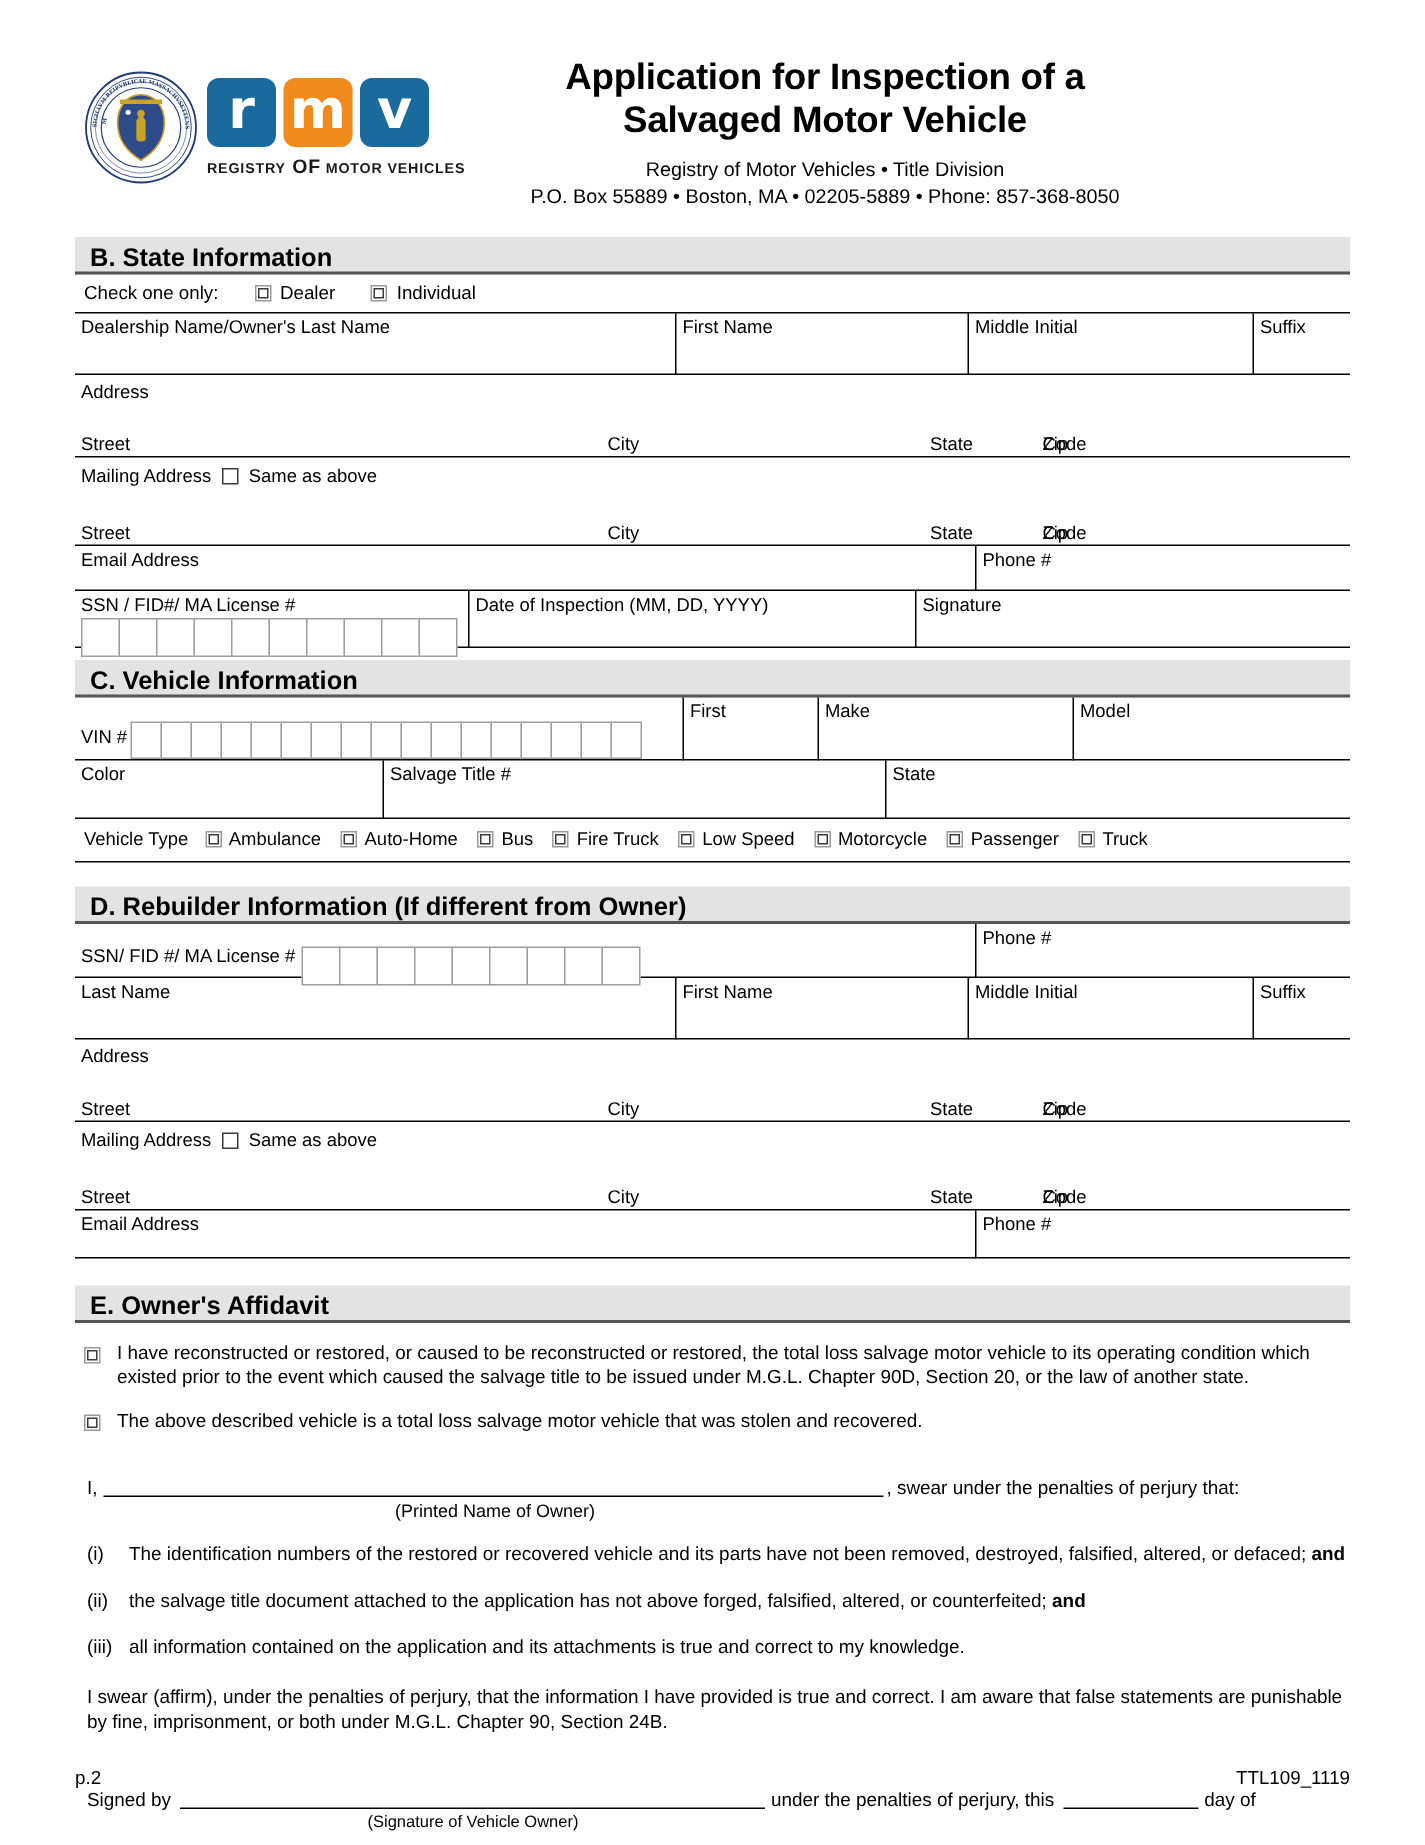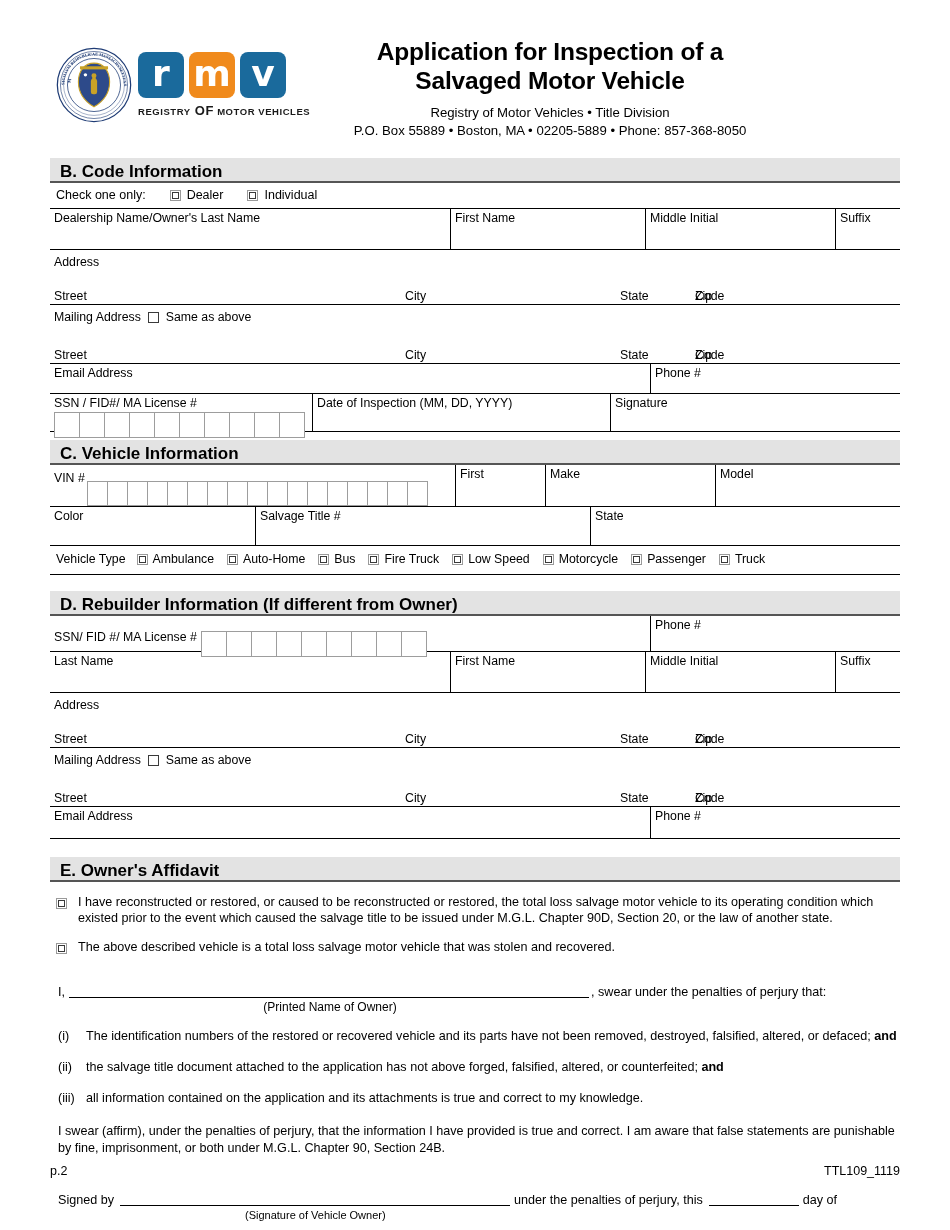--- a/index.html
+++ b/index.html
@@ -229,21 +229,21 @@
   .sig-caption {
     font-size: 11px;
     margin-top: 2px;
     padding-left: 195px;
   }
 
   .footer {
     position: absolute;
     left: 50px;
     right: 50px;
-    bottom: 52px;
+    bottom: 38px;
     display: flex;
     justify-content: space-between;
     font-size: 12.5px;
   }
   b { font-weight: bold; }
 </style>
 </head>
 <body>
 
 <div class="page">
@@ -292,21 +292,21 @@
         <span>Application for Inspection of a</span><br>
         <span>Salvaged Motor Vehicle</span>
       </h1>
       <div class="title-sub">
         <div>Registry of Motor Vehicles • Title Division</div>
         <div>P.O. Box 55889 • Boston, MA • 02205-5889 • Phone: 857-368-8050</div>
       </div>
     </div>
   </div>
 
-  <div class="section-bar sec-b">B. Code Information</div>
+  <div class="section-bar sec-b">B. State Information</div>
 
   <div class="chkline">
     <span class="lbl">Check one only:</span>
     <span class="gap"></span>
     <span class="cbox"></span>
     <span class="lbl">Dealer</span>
     <span class="gap"></span>
     <span class="cbox"></span>
     <span class="lbl">Individual</span>
   </div>
@@ -391,21 +391,21 @@
       </div>
     </div>
   </div>
 
   <div class="section-bar sec-c" style="margin-top:8px">C. Vehicle Information</div>
 
   <div class="grid" style="border-top:none">
     <div class="row">
       <div class="cell" style="width:405px;height:42px;border-bottom:1px solid #000">
         <div style="display:flex;align-items:flex-start">
-          <span class="tiny-label" style="padding-top:5px">VIN #</span>
+          <span class="tiny-label" style="padding-top:18px">VIN #</span>
           <div class="boxstrip" style="margin-top:14px;margin-left:2px">
             <div class="bx" style="width:21px;height:25px"></div>
               <div class="bx" style="width:21px;height:25px"></div>
               <div class="bx" style="width:21px;height:25px"></div>
               <div class="bx" style="width:21px;height:25px"></div>
               <div class="bx" style="width:21px;height:25px"></div>
               <div class="bx" style="width:21px;height:25px"></div>
               <div class="bx" style="width:21px;height:25px"></div>
               <div class="bx" style="width:21px;height:25px"></div>
               <div class="bx" style="width:21px;height:25px"></div>

